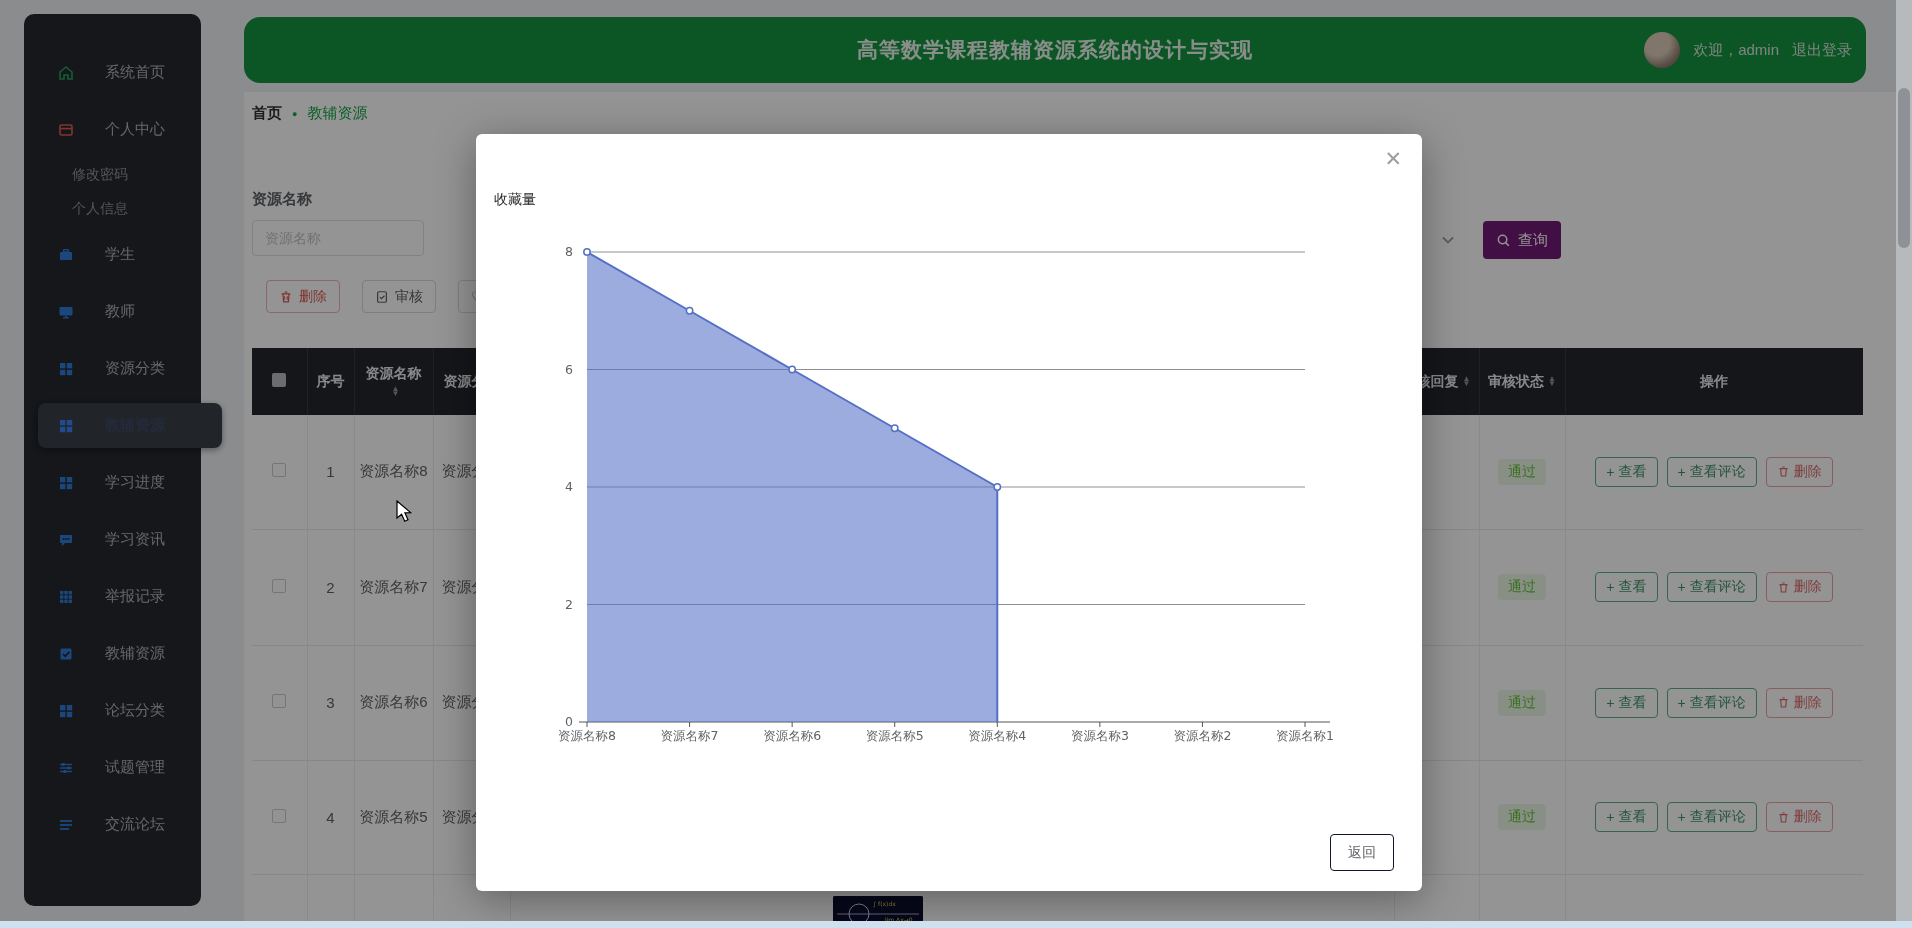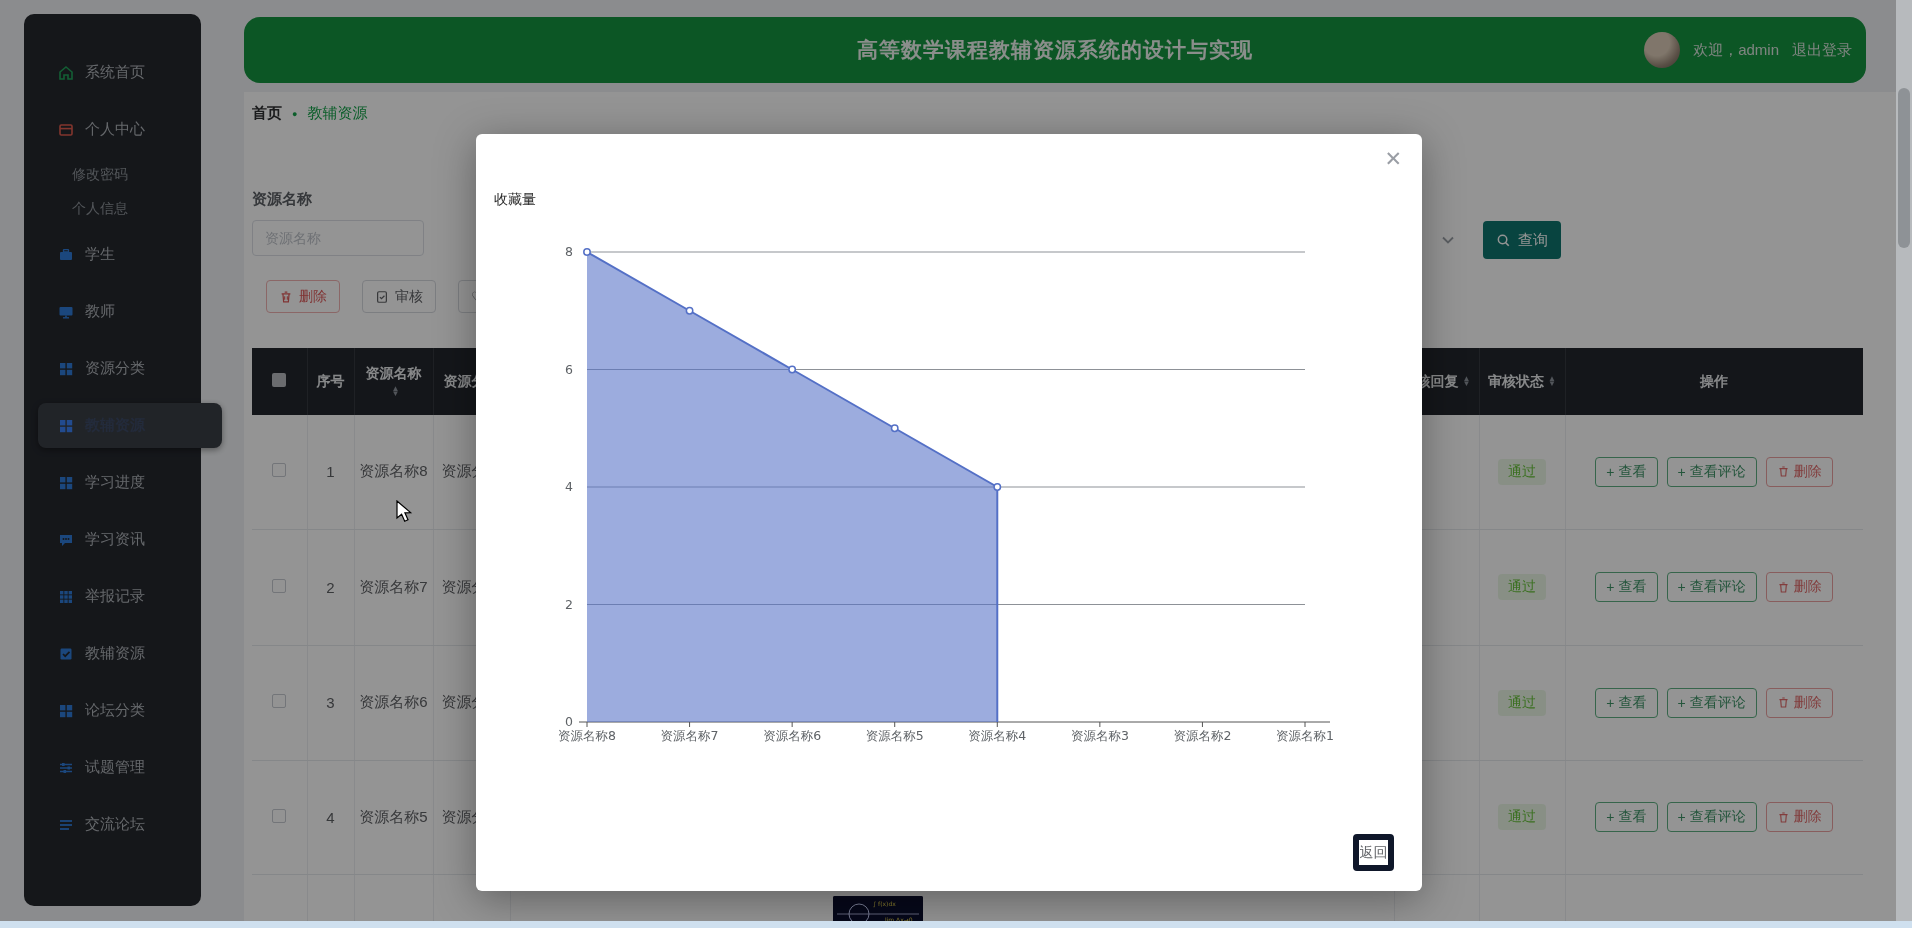--- a/index.html
+++ b/index.html
@@ -3,21 +3,21 @@
 <meta charset="utf-8">
 <style>
   * { box-sizing: border-box; margin: 0; padding: 0; }
   html,body { width:1912px; height:928px; overflow:hidden; }
   body { font-family:"Liberation Sans","DejaVu Sans",sans-serif; background:#f0f2f5; position:relative; }
 
   
   .sidebar { position:absolute; left:24px; top:14px; width:177px; height:892px;
     background:#25282e; border-radius:10px; z-index:5; overflow:visible; }
   .sidebar ul { list-style:none; padding-top:30px; }
-  .sidebar li { display:flex; align-items:center; color:#aeb3b8; font-size:15px; cursor:pointer; position:relative; }
+  .sidebar li { display:flex; align-items:center; color:#aeb3b8; font-size:15px; cursor:pointer; position:relative;gap:20px; }
   .sidebar li.m { height:57px; padding-left:33px; }
   .sidebar li.s { height:34px; padding-left:48px; font-size:14px; color:#8d9399; }
   .sidebar .icn { width:18px; height:18px; margin-right:10px; display:inline-flex; align-items:center; justify-content:center; flex:0 0 18px; }
   .sidebar .icn svg { width:16px; height:16px; }
   .c-green { color:#21a35a; } .c-red { color:#e05c4e; } .c-blue { color:#2f7bd8; }
   .sidebar li.active::before { content:""; position:absolute; left:14px; top:6px; width:184px; height:45px;
     background:#3a3f46; border-radius:8px; box-shadow:0 2px 6px rgba(0,0,0,.4); }
   .sidebar li.active > * { position:relative; z-index:1; }
   .sidebar li.active span.lbl { color:#3d4a66; font-weight:bold; }
   .sidebar li.active .c-blue { color:#3b82f6; }
@@ -43,21 +43,21 @@
   .f-input { position:absolute; left:252px; top:220px; width:172px; height:36px; border:1px solid #dcdfe6;
     border-radius:4px; padding:0 12px; font-size:14px; color:#606266; z-index:3; background:#fff;
     font-family:"Liberation Sans","DejaVu Sans",sans-serif; }
   .f-input::placeholder { color:#bfc3ca; }
   .btnrow { position:absolute; left:266px; top:280px; display:flex; gap:22px; z-index:3; }
   .btn { display:inline-flex; align-items:center; gap:6px; height:33px; padding:0 12px; border-radius:4px;
     border:1px solid #d6d9df; background:#fff; color:#606266; font-size:14px; cursor:pointer;
     font-family:inherit; }
   .btn svg { width:14px; height:14px; }
   .btn.danger { border-color:#f0b1b1; color:#dd5858; }
-  .query-btn { position:absolute; left:1483px; top:221px; width:78px; height:38px; background:#0f766e; color:#fff;
+  .query-btn { position:absolute; left:1483px; top:221px; width:78px; height:38px; background:#701a75; color:#fff;
     border:none; border-radius:4px; font-size:15px; display:flex; align-items:center; justify-content:center; gap:7px;
     z-index:3; cursor:pointer; font-family:inherit; }
   .chev { position:absolute; left:1440px; top:232px; width:16px; height:16px; color:#9ca1a8; z-index:3; }
 
   
   .tablewrap { position:absolute; left:252px; top:348px; width:1611px; height:580px; overflow:hidden; z-index:3; }
   table { border-collapse:collapse; table-layout:fixed; width:1611px; }
   th { background:#23272e; color:#e8eaec; font-size:14px; font-weight:600; height:67px;
     border-right:1px solid rgba(255,255,255,.09); vertical-align:middle; text-align:center; padding:0 6px; }
   td { border-bottom:1px solid #e6e8ec; border-right:1px solid #eceef1; font-size:15px; color:#606266;
@@ -76,22 +76,22 @@
   .abtn.red { border:1px solid #eba0a0; color:#e06a6a; }
   .abtn svg { width:13px; height:13px; }
   .thumb5 { position:absolute; left:581px; top:548px; width:90px; height:32px; background:#0d1030; border-radius:2px; overflow:hidden; }
 
   
   .overlay { position:absolute; inset:0; background:rgba(0,0,0,.42); z-index:40; }
   .modal { position:absolute; left:476px; top:134px; width:946px; height:757px; background:#fff; border-radius:6px;
     box-shadow:0 8px 40px rgba(0,0,0,.35); z-index:50; }
   .modal .close { position:absolute; top:14px; right:20px; font-size:21px; color:#9a9ea5; cursor:pointer; line-height:1; }
   .modal .mtitle { position:absolute; left:18px; top:57px; font-size:14px; font-weight:normal; color:#2b2b2b; }
-  .modal .back { position:absolute; top:700px; right:28px; width:41px; height:37px; background:#fff;
-    border:6px solid #0f172a; border-radius:4px; color:#606266; font-size:14px; cursor:pointer; font-family:inherit; }
+  .modal .back { position:absolute; top:700px; right:28px; width:64px; height:37px; background:#fff;
+    border:1px solid #0f172a; border-radius:4px; color:#606266; font-size:14px; cursor:pointer; font-family:inherit; }
   .ax { font-family:"DejaVu Sans",sans-serif; font-size:12.5px; fill:#5e6266; }
 
   
   .scrollbar { position:absolute; right:0; top:0; width:16px; height:928px; background:#b7babd; z-index:90; }
   .scrollbar .thumb { position:absolute; left:2px; top:88px; width:12px; height:160px; background:#8e9296; border-radius:6px; }
   .bluestrip { position:absolute; left:0; top:921px; width:1912px; height:7px; background:#cfe0ef; z-index:95; }
   .cursor { position:absolute; left:396px; top:500px; z-index:200; pointer-events:none; }
 </style>
 </head>
 <body>

